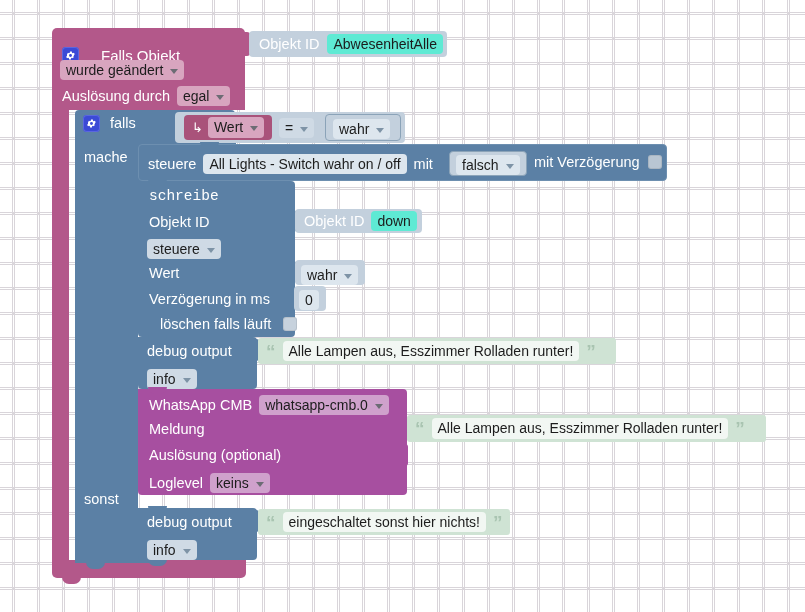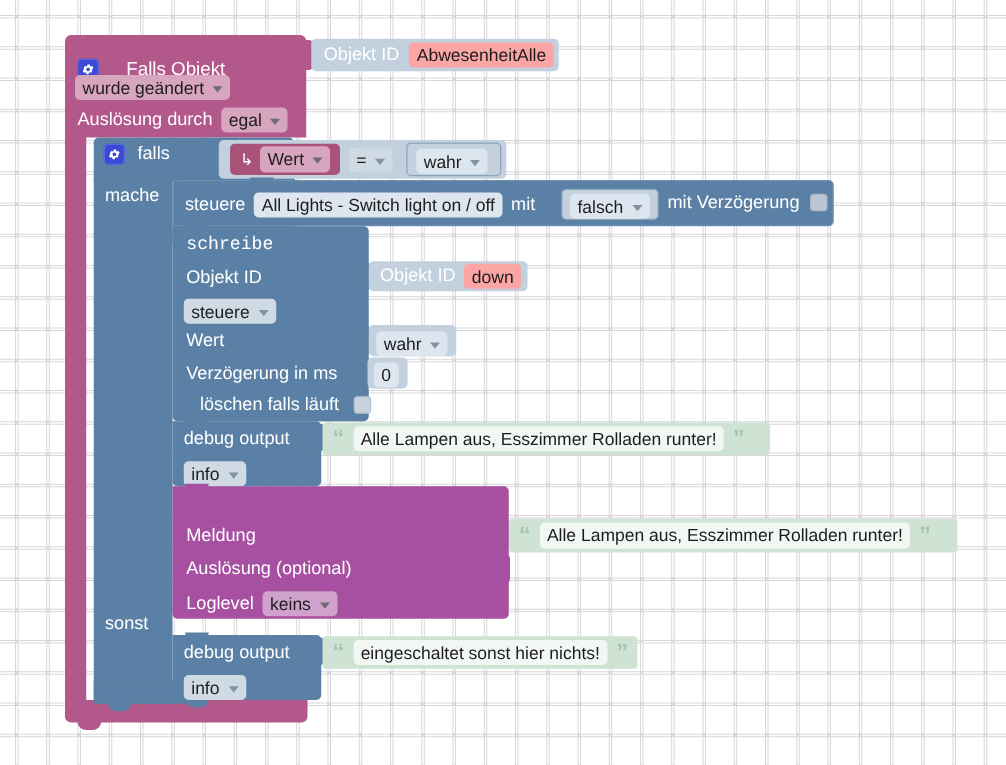--- a/index.html
+++ b/index.html
@@ -52,21 +52,21 @@
   .field{
     display:inline-flex;align-items:center;gap:5px;
     border-radius:4px;padding:2px 6px;
     font-size:14px;color:#1c1c1c;white-space:nowrap;
     line-height:1.15;
   }
   .f-pink{background:#d8a5bf;}
   .f-blue{background:#dde6ee;}
   .f-bluedk{background:#cfdae5;}
   .f-purple{background:#cfa1cc;}
-  .f-gray{background:#fca5a5;}
+  .f-gray{background:#5eead4;}
   .f-greenwhite{background:#f2f7f3;color:#1c1c1c;}
 
   .caret{
     width:0;height:0;border-left:4px solid transparent;border-right:4px solid transparent;
     border-top:5px solid #6c6c74;display:inline-block;margin-left:2px;position:relative;top:1px;
   }
   .caret-lt{border-top-color:#7e93a6;}
 
   
   .gear{
@@ -175,21 +175,21 @@
 
   <div class="blk lbl" style="left:84px;top:150px;">mache</div>
 
   <div class="blk lbl" style="left:84px;top:492px;">sonst</div>
 
   <div class="blk c-blue" style="left:138px;top:144px;width:529px;height:37px;border-radius:4px;border:1px solid #6d8fb0;box-sizing:border-box;"></div>
   <div class="blk c-blue" style="left:200px;top:142px;width:19px;height:7px;border-radius:0 0 9px 9px;"></div>
 
   <div class="blk row" style="left:148px;top:154px;gap:7px;">
     <span class="lbl">steuere</span>
-    <span class="field f-blue">All Lights - Switch light on / off</span>
+    <span class="field f-blue">All Lights - Switch wahr on / off</span>
     <span class="lbl">mit</span>
   </div>
   <div class="blk c-blue" style="left:441px;top:150px;width:10px;height:24px;border-radius:0 3px 3px 0;"></div>
   <div class="blk c-bluelt" style="left:449px;top:151px;width:78px;height:25px;border-radius:4px;border:1px solid #8ba3b8;box-sizing:border-box;"></div>
   <div class="blk" style="left:456px;top:155px;">
     <span class="field f-blue">
       <span>falsch</span>
       <i class="caret caret-lt"></i>
     </span>
   </div>
@@ -252,20 +252,27 @@
   <div class="blk c-blue" style="left:248px;top:339px;width:11px;height:22px;border-radius:0 3px 3px 0;"></div>
   <div class="blk c-green row" style="left:258px;top:338px;width:358px;height:26px;border-radius:3px;padding:0 8px;gap:7px;">
     <span class="quote">“</span>
     <span class="field f-greenwhite">Alle Lampen aus, Esszimmer Rolladen runter!</span>
     <span class="quote">”</span>
   </div>
 
   <div class="blk c-purple" style="left:138px;top:389px;width:269px;height:106px;border-radius:0 4px 4px 4px;"></div>
   <div class="blk c-purple" style="left:148px;top:387px;width:19px;height:7px;border-radius:0 0 9px 9px;"></div>
 
+  <div class="blk row" style="left:149px;top:395px;gap:7px;">
+    <span class="lbl">WhatsApp CMB</span>
+    <span class="field f-purple">
+      <span>whatsapp-cmb.0</span>
+      <i class="caret"></i>
+    </span>
+  </div>
 
   <div class="blk lbl" style="left:149px;top:422px;">Meldung</div>
   <div class="blk c-purple" style="left:397px;top:417px;width:11px;height:22px;border-radius:0 3px 3px 0;"></div>
   <div class="blk c-green row" style="left:407px;top:415px;width:359px;height:27px;border-radius:3px;padding:0 8px;gap:7px;">
     <span class="quote">“</span>
     <span class="field f-greenwhite">Alle Lampen aus, Esszimmer Rolladen runter!</span>
     <span class="quote">”</span>
   </div>
 
   <div class="blk lbl" style="left:149px;top:448px;">Auslösung (optional)</div>

